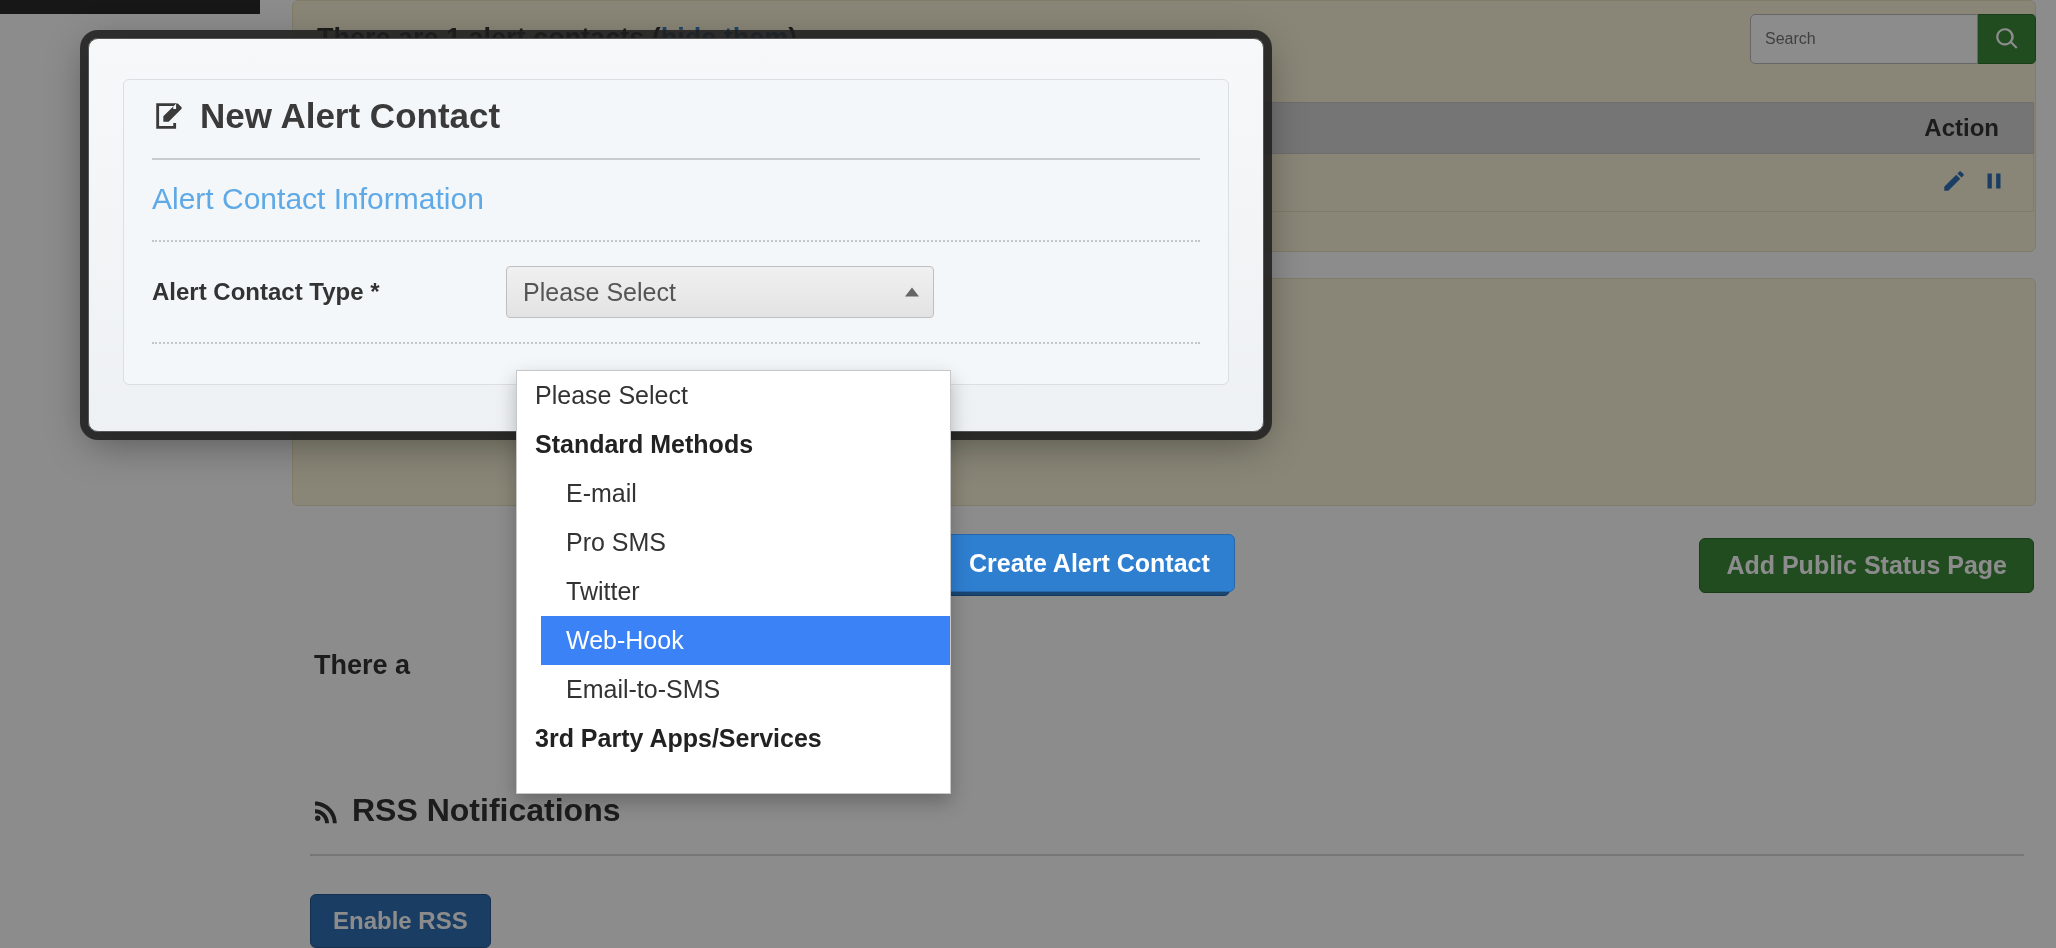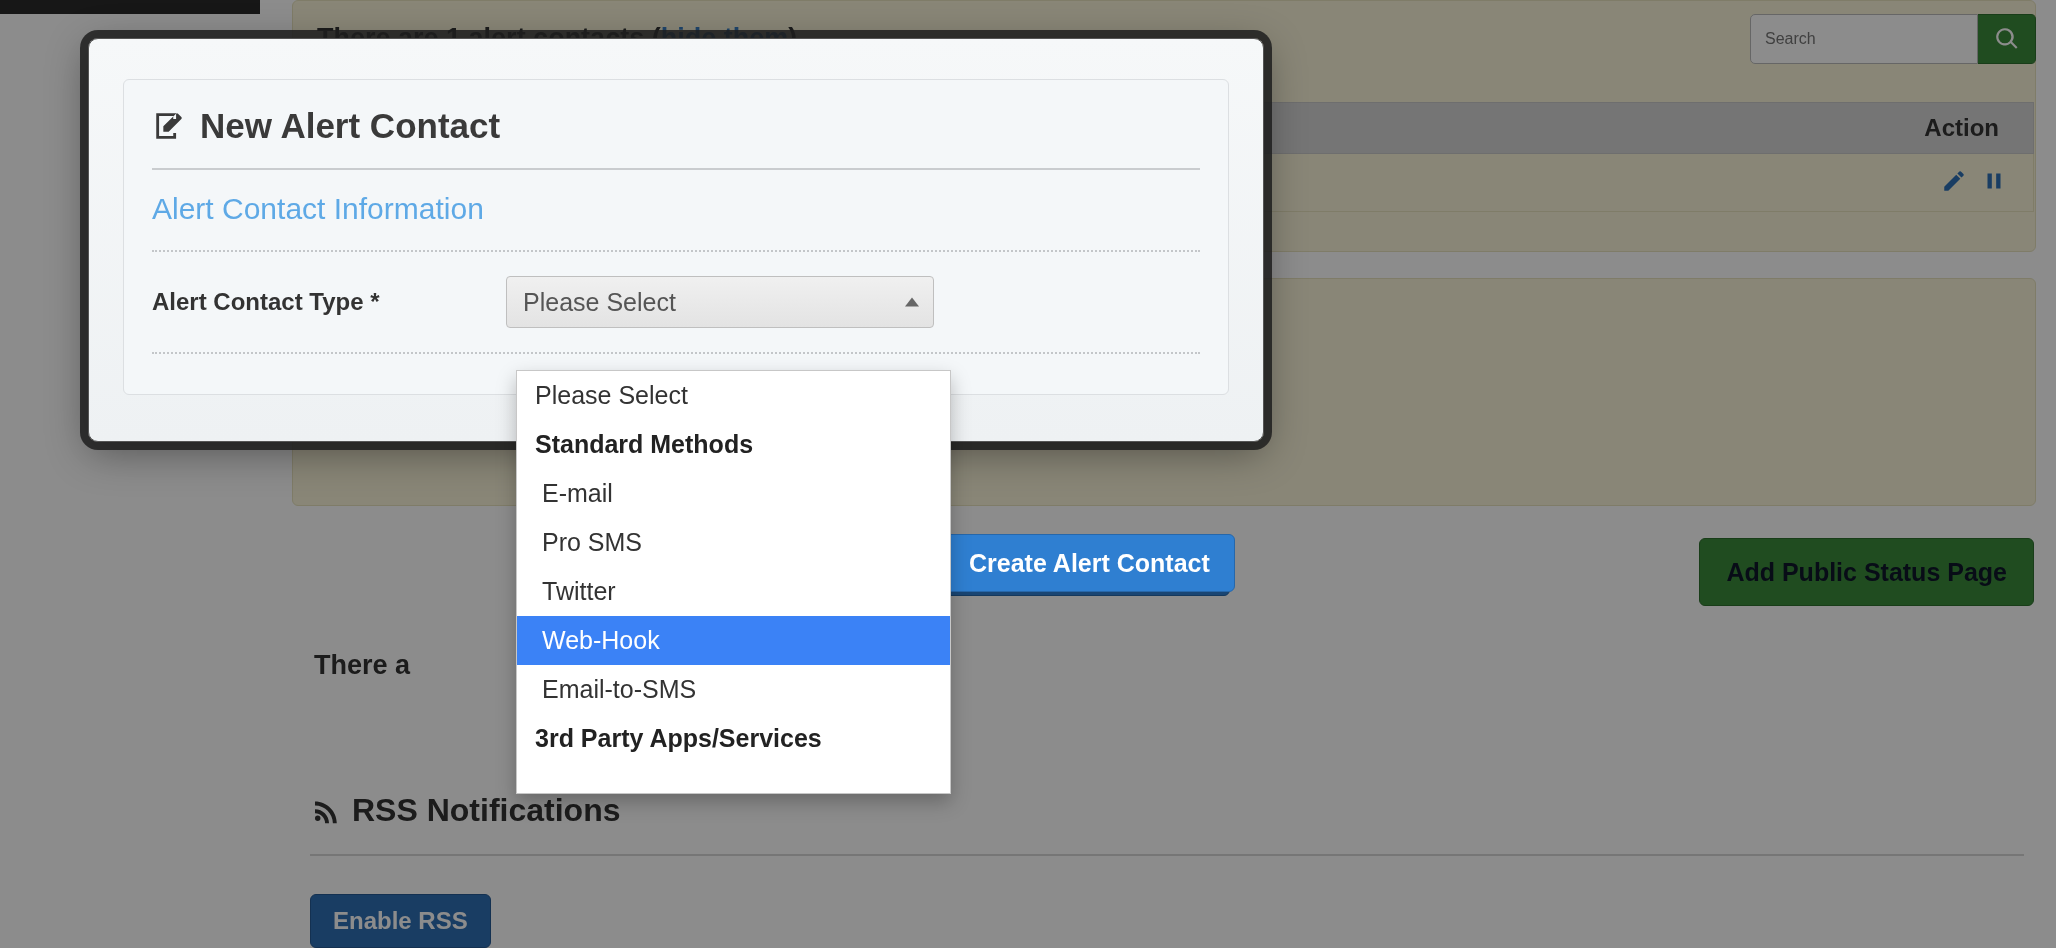--- a/index.html
+++ b/index.html
@@ -119,26 +119,26 @@
   border: 1px solid #2667aa;
   border-radius: 6px;
   color: #fff;
   font-size: 25px;
   font-weight: 700;
   display:flex; align-items:center; justify-content:center;
 }
 .add-status-btn {
   position: absolute;
   right: 22px; top: 538px;
-  height: 68px;
+  height: 55px;
   padding: 0 26px;
   background: #3b8b3b;
   border: 1px solid #2f6f2f;
   border-radius: 6px;
-  color: #0f172a;
+  color: #ffffff;
   font-size: 25px;
   font-weight: 700;
   display:flex; align-items:center; justify-content:center;
 }
 
 .there-are {
   position: absolute;
   left: 314px; top: 650px;
   font-size: 27px;
   font-weight: 700;
@@ -189,21 +189,21 @@
   background: linear-gradient(#f6f8f9, #eef1f3);
   border: 1px solid #555;
   border-radius: 10px;
   box-shadow: 0 0 0 8px rgba(30,30,30,0.85), 0 10px 40px rgba(0,0,0,0.4);
   padding: 40px 34px 46px 34px;
 }
 .modal-inner {
   background: #f4f7f9;
   border: 1px solid #dcdfe2;
   border-radius: 6px;
-  padding: 26px 28px 40px 28px;
+  padding: 16px 28px 40px 28px;
 }
 .modal-title {
   font-size: 35px;
   font-weight: 700;
   color: #3a3a3a;
   display:flex; align-items:center; gap: 14px;
   padding-bottom: 22px;
   border-bottom: 2px solid #c9cccf;
 }
 .modal-title svg { width: 34px; height: 34px; fill: #3a3a3a; }
@@ -262,21 +262,21 @@
   padding-bottom: 2px;
   overflow: hidden;
   height: 424px;
 }
 .dd-item {
   padding: 10px 18px;
   font-size: 25px;
   color: #333;
   cursor: pointer;
 }
-.dd-item.indent { padding-left: 25px; }
+.dd-item.indent { padding-left: 25px; margin-left: 24px; }
 .dd-group {
   padding: 10px 18px;
   font-size: 25px;
   font-weight: 700;
   color: #222;
 }
 .dd-item.highlight {
   background: #3b82f6;
   color: #fff;
 }

